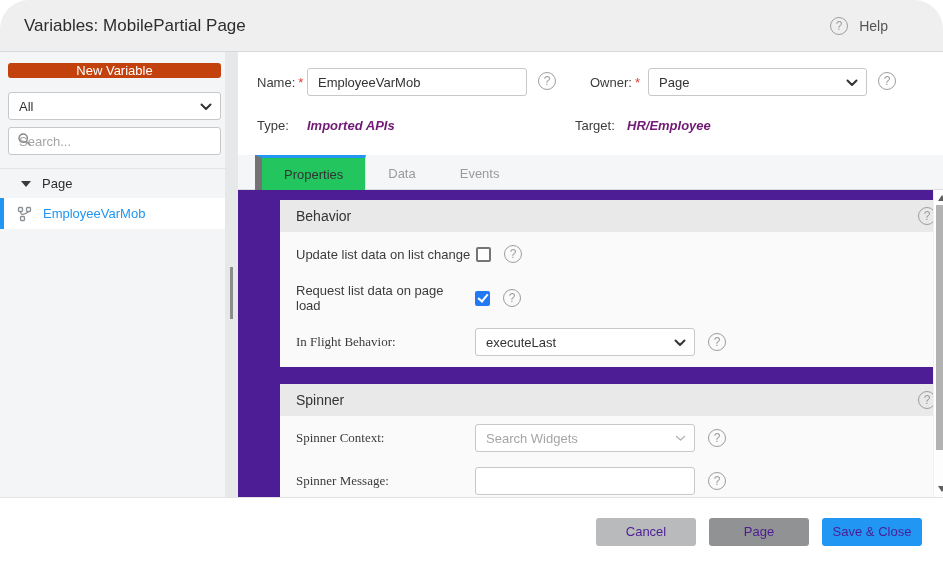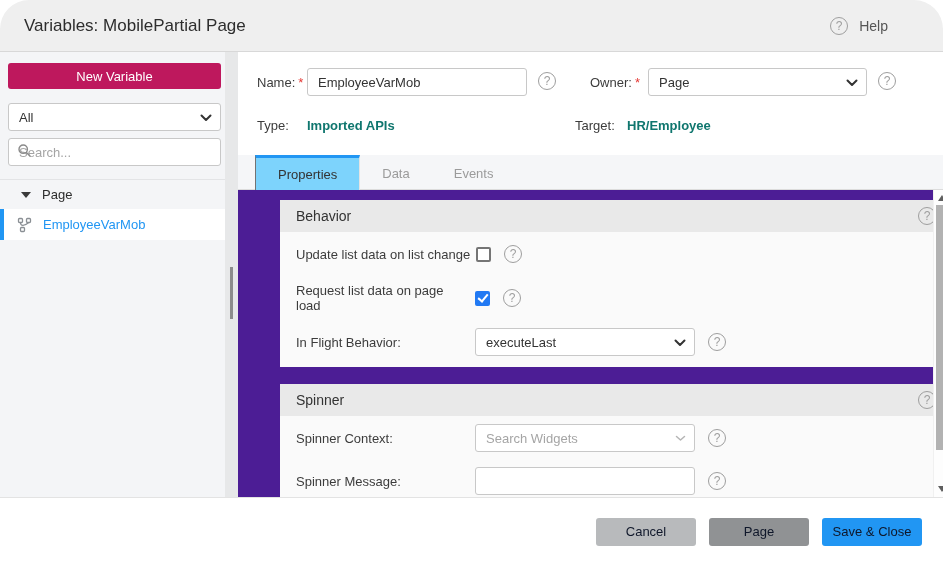--- a/index.html
+++ b/index.html
@@ -23,21 +23,21 @@
   }
   .qicon::before { content:"?"; }
   
   .middle { display:flex; height:445px; }
   .sidebar {
     position:relative; width:238px; background:#f4f5f7; height:100%;
     padding:11px 0 0 0; flex:0 0 auto;
   }
   .sidebar-inner { padding:0 22px 0 8px; }
   .btn-new {
-    display:block; width:213px; height:26px; background:#be185d; color:#fff;
+    display:block; width:213px; height:15px; background:#c2410c; color:#fff;
     border:none; border-radius:3px; font-size:13px; font-family:inherit; cursor:pointer;
   }
   .ctl { position:relative; }
   .ctl select, .ctl input[type=text] {
     width:100%; height:28px; border:1px solid #c8c8c8; border-radius:3px;
     background:#fff; font-size:13px; font-family:inherit; color:#333;
     padding:0 24px 0 10px; appearance:none; -webkit-appearance:none; outline:none;
   }
   .ctl .chev { position:absolute; right:9px; top:50%; margin-top:-3px; pointer-events:none; }
   .sb-filter { margin-top:14px; width:213px; }
@@ -58,50 +58,50 @@
   .sb-track {
     position:absolute; top:0; right:0; width:13px; height:100%; background:#e7e8e9;
   }
   .sb-thumb { position:absolute; top:215px; left:5px; width:3px; height:52px; background:#8c8c8c; }
   
   .main { flex:1; display:flex; flex-direction:column; background:#fff; position:relative; }
   .form-area { position:relative; height:103px; background:#fff; font-size:13px; }
   .flabel { position:absolute; color:#3c3c3c; }
   .req { color:#e53935; margin-left:3px; }
   .form-area .ctl { position:absolute; }
-  .bval { font-weight:bold; color:#0f766e; }
+  .bval { font-weight:bold; color:#701a75;font-style:italic; }
   
   .tabbar {
     height:35px; background:#f5f6f8; border-bottom:1px solid #dcdcdc;
     display:flex; padding-left:17px; font-size:13px;
   }
   .tab {
     padding:0 22px; display:flex; align-items:center; color:#9b9b9b; cursor:pointer;
     border-top:3px solid transparent;
   }
   .tab.active {
-    background:#7dd3fc; color:#333; border-top:3px solid #2196f3;
-    border-left:1px solid #737373; border-right:1px solid #e4e4e4;
+    background:#22c55e; color:#333; border-top:3px solid #2196f3;
+    border-left:7px solid #737373; border-right:1px solid #e4e4e4;
     margin-bottom:-1px; position:relative;
   }
   
   .content { position:relative; flex:1; background:#4c1d95; overflow:hidden;padding-left:33px; }
   .section { width:670px; margin-left:9px; }
   .sec-behavior { margin-top:10px; }
   .sec-spinner { margin-top:17px; }
   .sec-head {
     height:32px; background:#e9e9e9; display:flex; align-items:center;
     padding:0 14px 0 16px; font-size:14px; color:#333;
   }
   .sec-head .qicon { margin-left:auto; }
   .sec-body { background:#fafafa; padding:8px 16px 11px 16px; }
   .sec-body.spinner-body { padding-bottom:40px; }
   .frow { display:flex; align-items:center; min-height:28px; margin-bottom:15px; font-size:13px; color:#3c3c3c; }
   .frow:last-child { margin-bottom:0; }
-  .frow .rlabel { flex:0 0 179px; }
+  .frow .rlabel { flex:0 0 179px;font-family:Liberation Serif, serif; }
   .frow .ctl { width:220px; margin-right:13px; }
   .frow .qicon { flex:0 0 auto; }
   .cb {
     width:15px; height:15px; border:2px solid #757575; border-radius:2px; background:#fff;
     display:inline-flex; align-items:center; justify-content:center; cursor:pointer;
     margin:0 13px 0 6px; flex:0 0 auto;
   }
   .cb.checked { background:#2179f3; border-color:#2179f3; }
   .cb.checked::after {
     content:""; width:4px; height:8px; border-right:2px solid #fff; border-bottom:2px solid #fff;
@@ -113,21 +113,21 @@
   .c-arrow-up, .c-arrow-down { position:absolute; left:4px; width:0; height:0; border-left:4px solid transparent; border-right:4px solid transparent; }
   .c-arrow-up { top:5px; border-bottom:6px solid #5f5f5f; }
   .c-arrow-down { bottom:5px; border-top:6px solid #5f5f5f; }
   .c-thumb { position:absolute; top:15px; left:2px; width:10px; height:245px; background:#b2b2b2; }
   
   .footer {
     height:68px; background:#fff; border-top:1px solid #e3e3e3;
     display:flex; align-items:center; justify-content:flex-end; gap:13px; padding-right:21px;
   }
   .fbtn {
-    width:100px; height:28px; border:none; border-radius:3px; color:#0f172a;
+    width:100px; height:28px; border:none; border-radius:3px; color:#4c1d95;
     font-size:13px; font-family:inherit; cursor:pointer;
   }
   .btn-cancel { background:#b8babc; }
   .btn-save { background:#909294; }
   .btn-saveclose { background:#2196f3; }
   svg { display:block; }
 </style>
 </head>
 <body>
 

